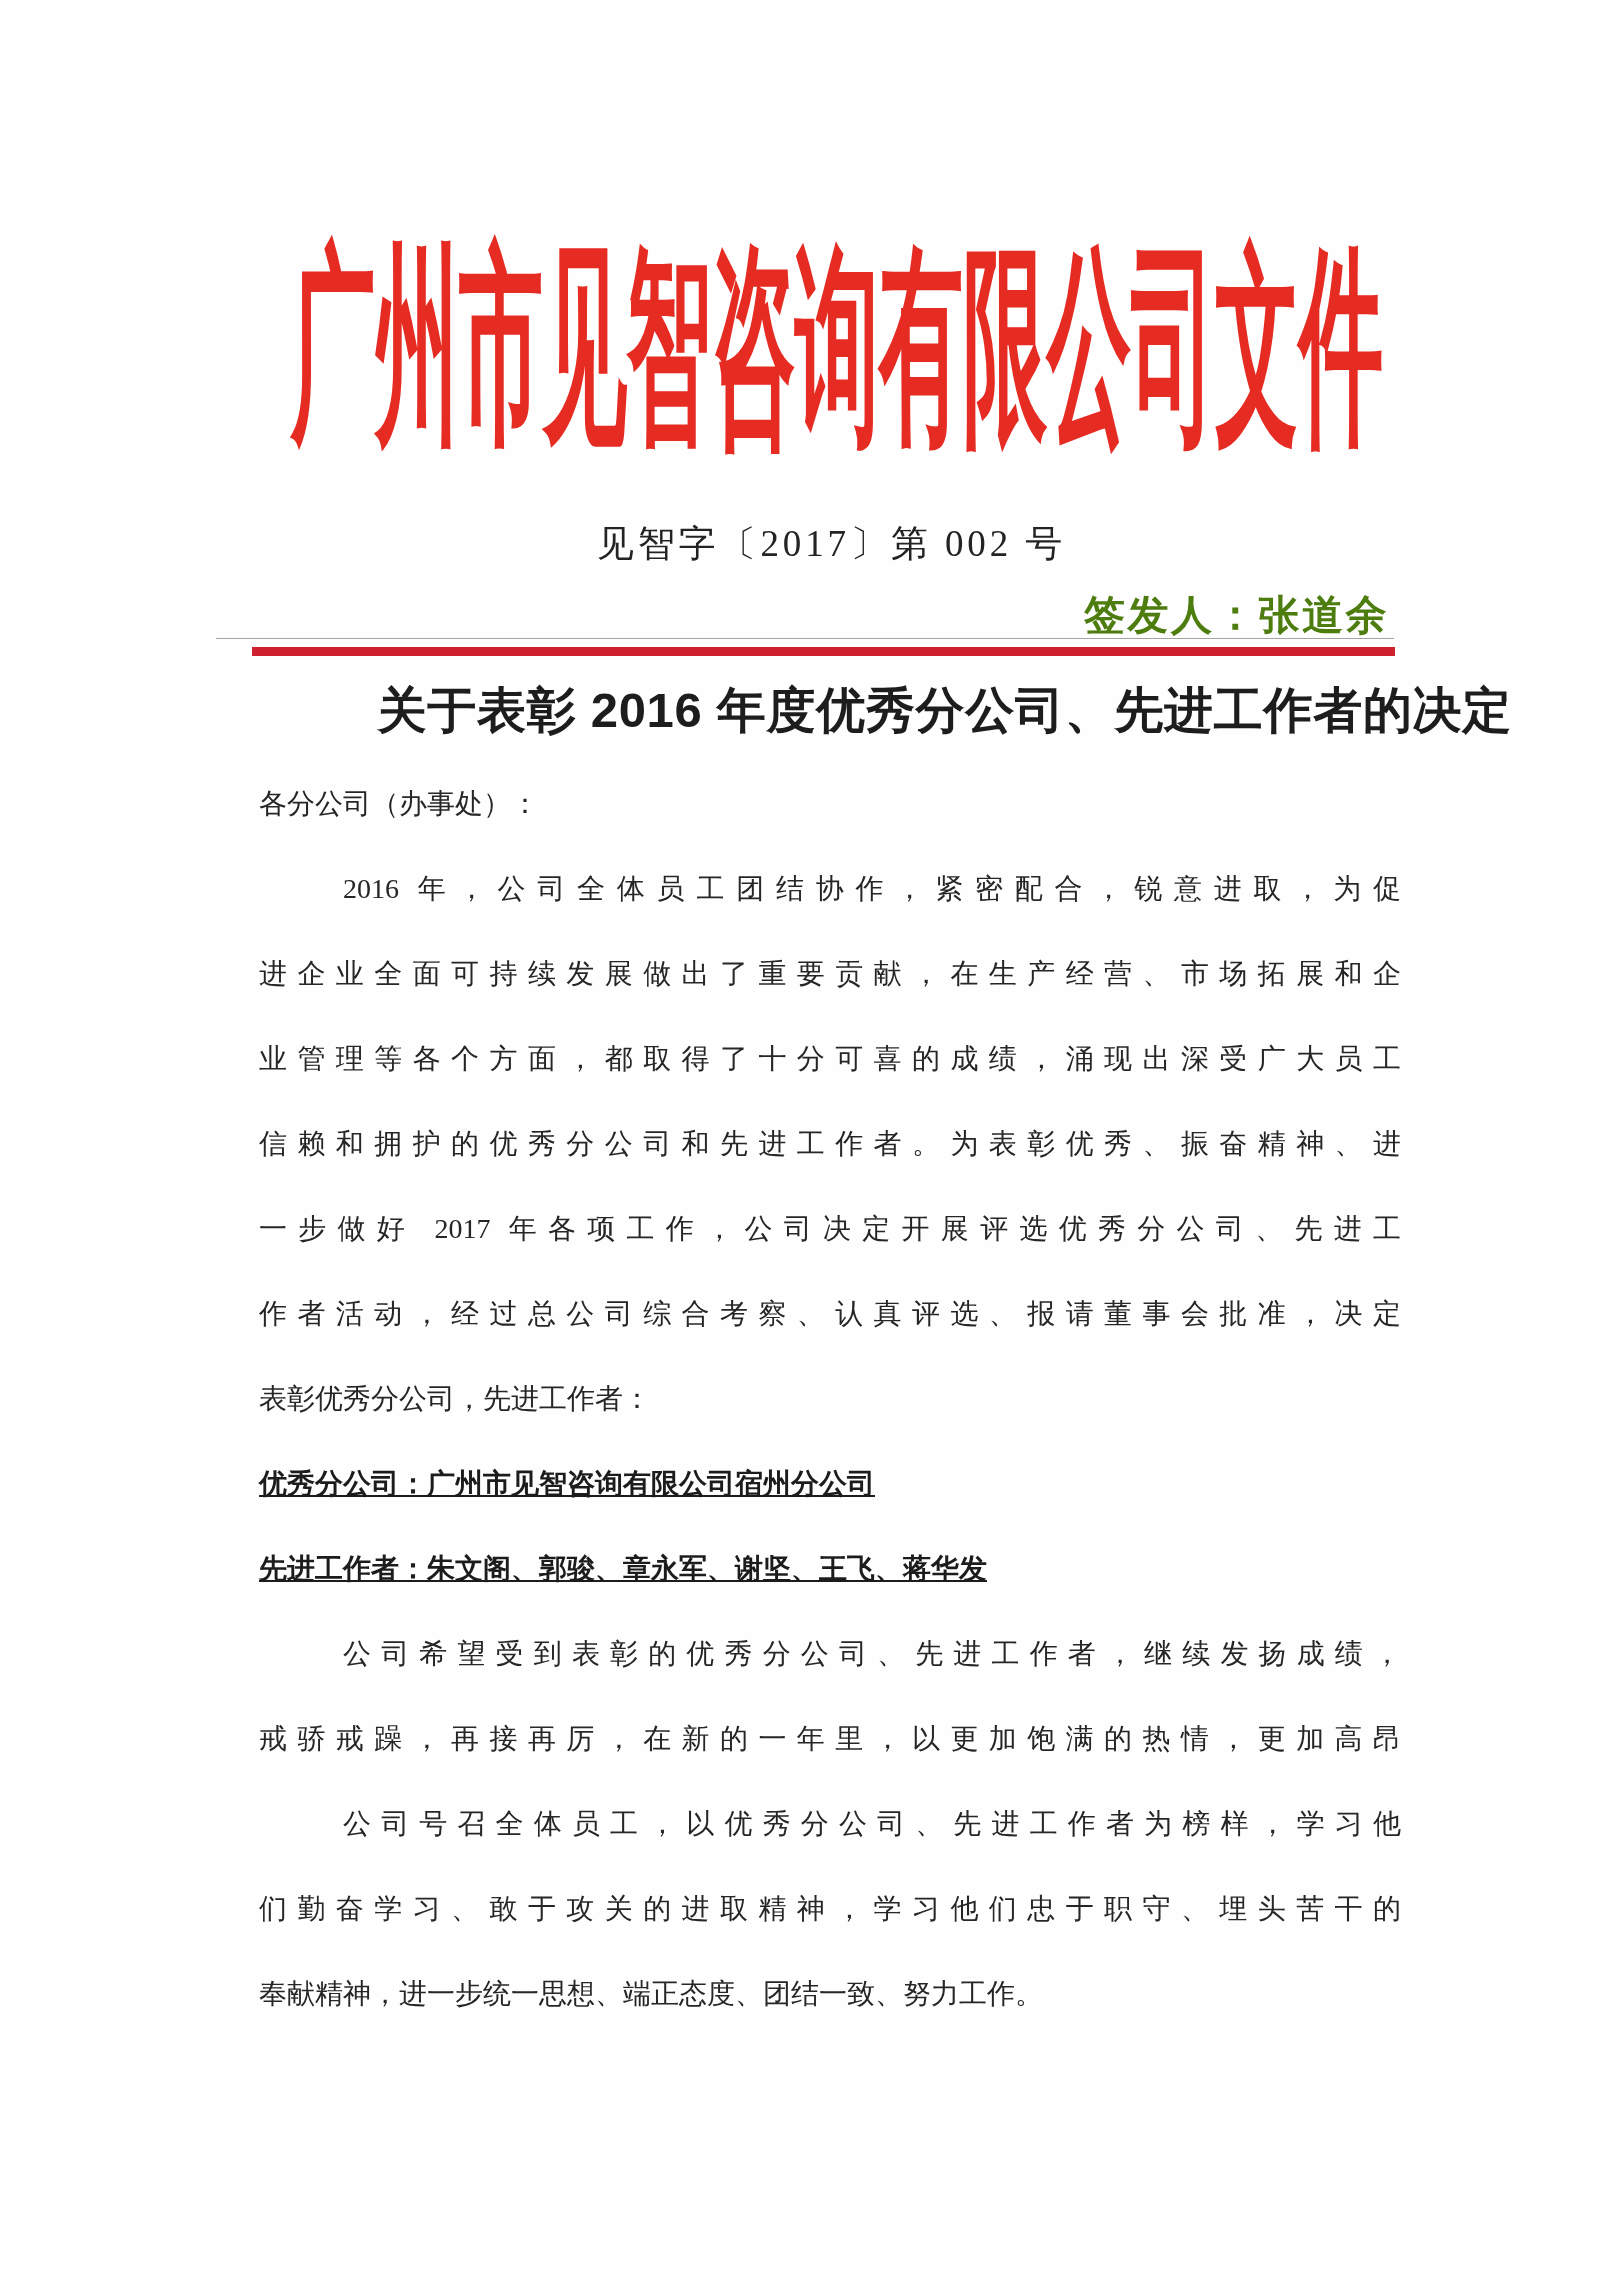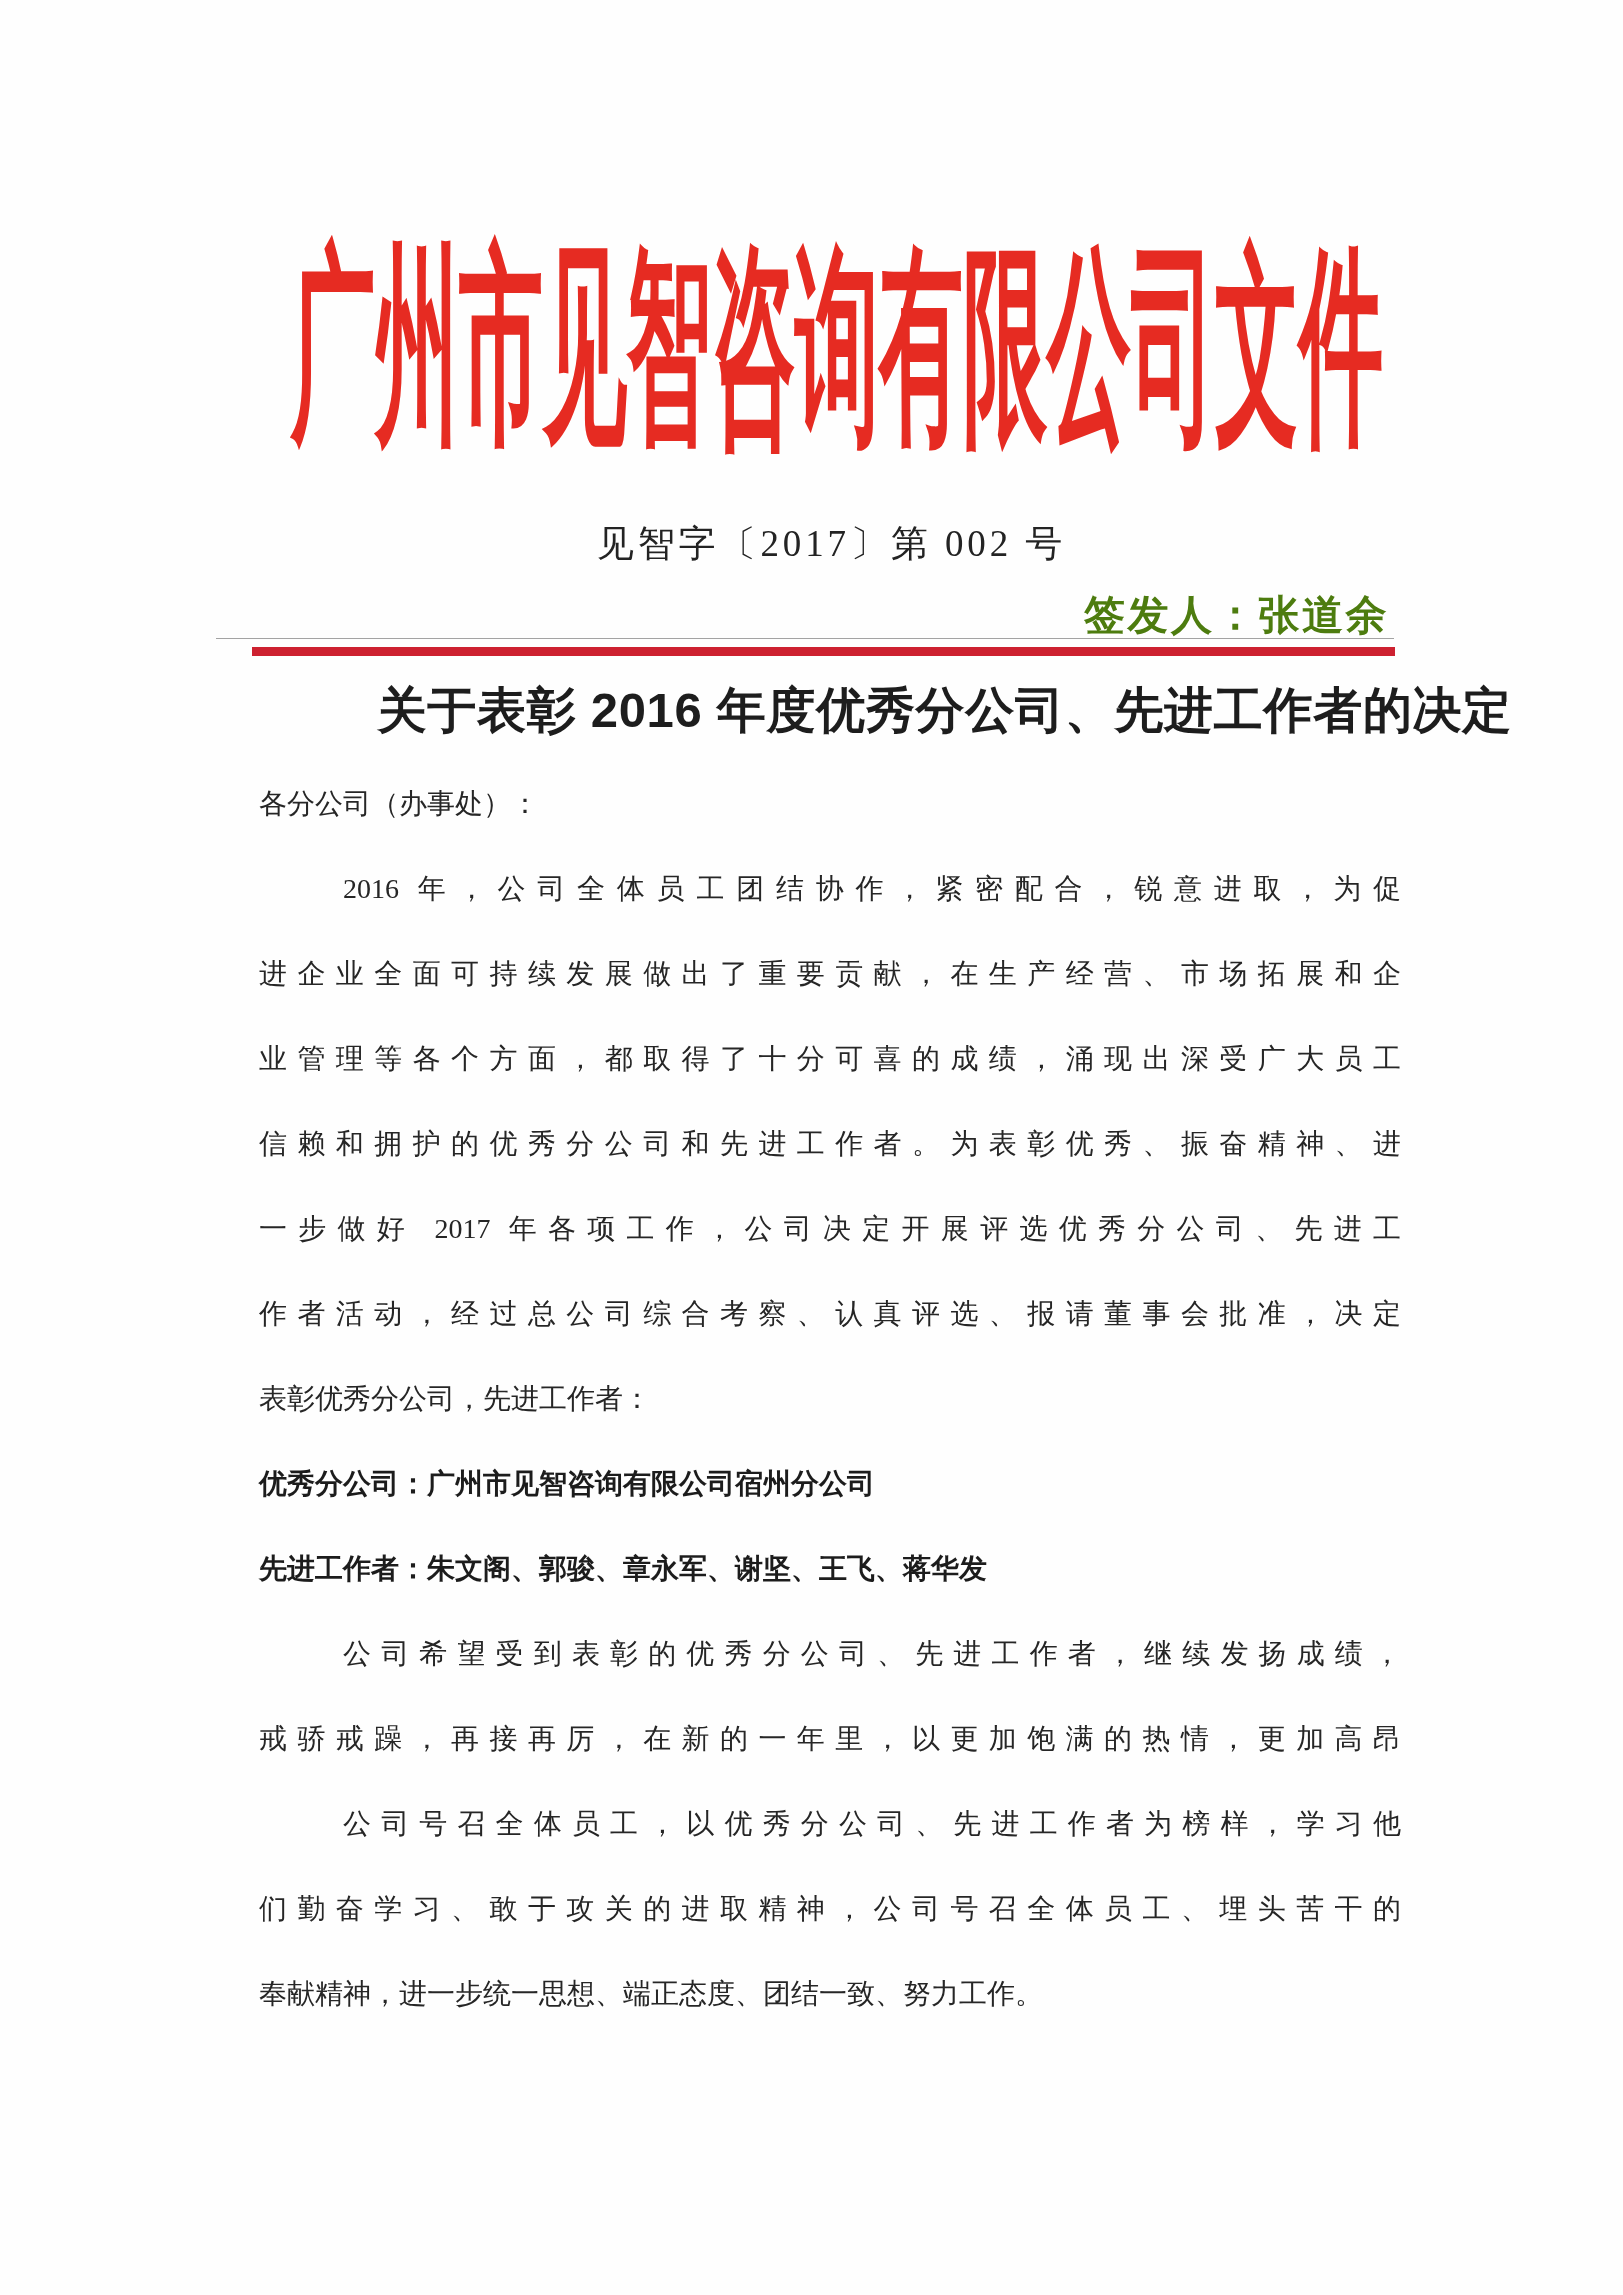--- a/index.html
+++ b/index.html
@@ -112,20 +112,21 @@
   .body-line.justify {
     white-space: normal;
     text-align: justify;
     text-align-last: justify;
     text-justify: inter-character;
   }
   .body-line.indent { text-indent: 84px; }
   .body-line.bold {
     font-weight: bold;
     color: #1c1c1c;
+    text-decoration: underline;
   }
 </style>
 </head>
 <body>
 
 <div class="page">
 
   <div class="letterhead" style="color: rgb(230, 43, 34);">
       <span>广</span>
       <span>州</span>
@@ -160,18 +161,18 @@
       <div class="body-line justify">业管理等各个方面，都取得了十分可喜的成绩，涌现出深受广大员工</div>
       <div class="body-line justify">信赖和拥护的优秀分公司和先进工作者。为表彰优秀、振奋精神、进</div>
       <div class="body-line justify">一步做好 2017 年各项工作，公司决定开展评选优秀分公司、先进工</div>
       <div class="body-line justify">作者活动，经过总公司综合考察、认真评选、报请董事会批准，决定</div>
       <div class="body-line">表彰优秀分公司，先进工作者：</div>
       <div class="body-line bold">优秀分公司：广州市见智咨询有限公司宿州分公司</div>
       <div class="body-line bold">先进工作者：朱文阁、郭骏、章永军、谢坚、王飞、蒋华发</div>
       <div class="body-line indent justify">公司希望受到表彰的优秀分公司、先进工作者，继续发扬成绩，</div>
       <div class="body-line justify">戒骄戒躁，再接再厉，在新的一年里，以更加饱满的热情，更加高昂</div>
       <div class="body-line indent justify">公司号召全体员工，以优秀分公司、先进工作者为榜样，学习他</div>
-      <div class="body-line justify">们勤奋学习、敢于攻关的进取精神，公司号召全体员工、埋头苦干的</div>
+      <div class="body-line justify">们勤奋学习、敢于攻关的进取精神，学习他们忠于职守、埋头苦干的</div>
       <div class="body-line">奉献精神，进一步统一思想、端正态度、团结一致、努力工作。</div>
     </div>
 
 </div>
 
 
 </body></html>

